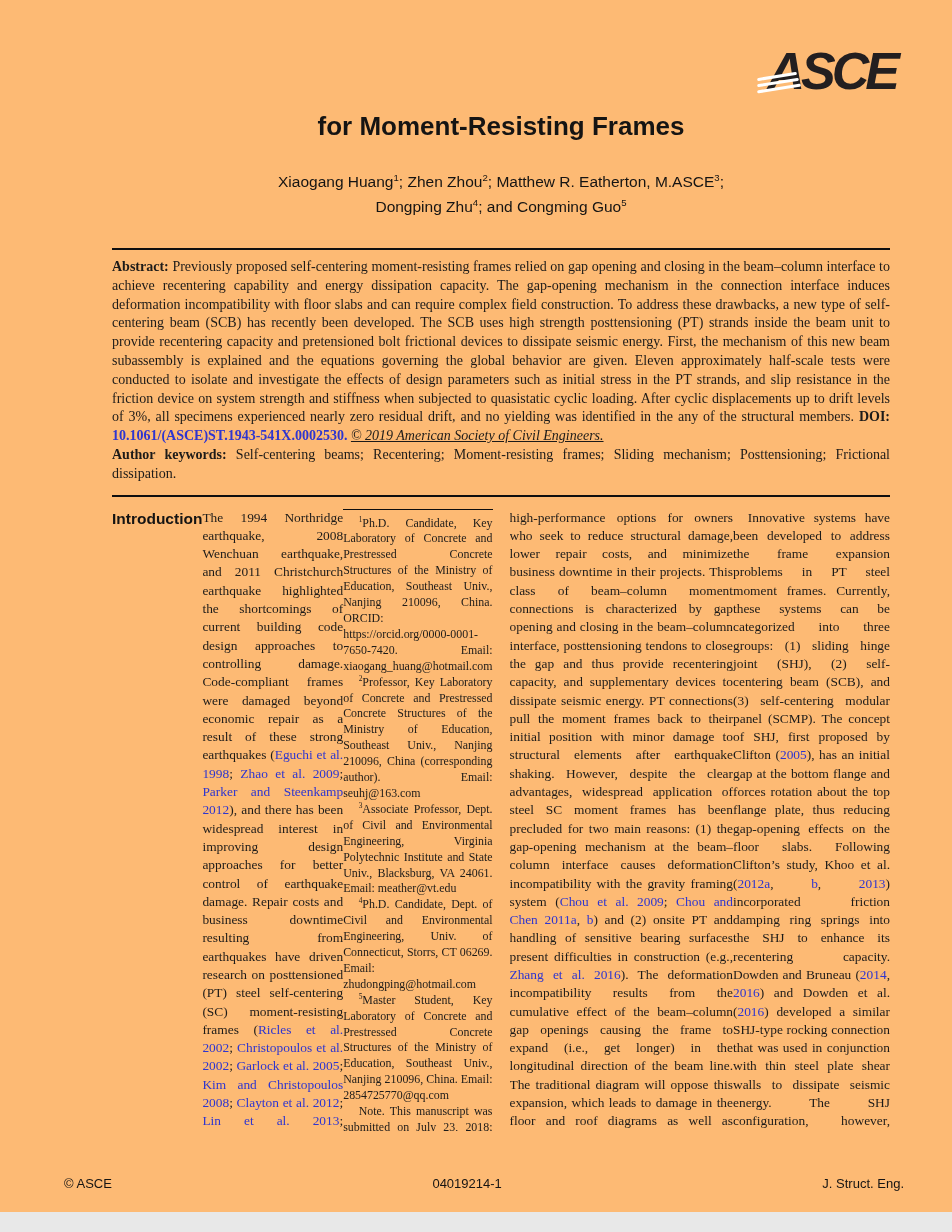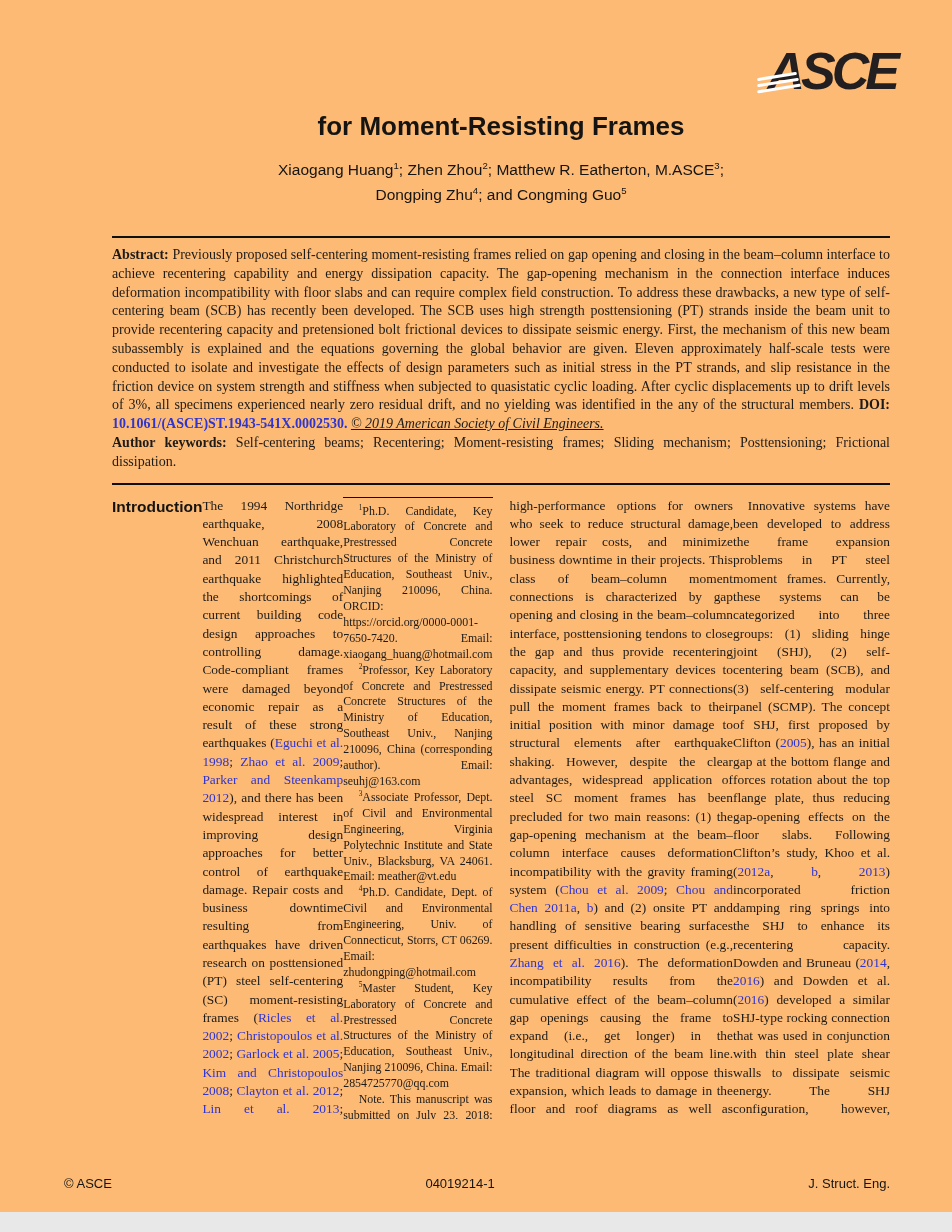--- a/index.html
+++ b/index.html
@@ -43,21 +43,21 @@
   
   .title{
     margin-top:110px;
     text-align:center;
     font-family:"Liberation Sans", sans-serif;
     font-weight:bold;
     font-size:26px;line-height:32px;
     color:#151413;
   }
   .authors{
-    margin-top:15px;
+    margin-top:27px;
     text-align:center;
     font-family:"Liberation Sans", sans-serif;
     font-size:15.5px;line-height:25px;
     color:#151413;
   }
 
   .divider{border:none;border-top:2.4px solid #0f0f0f;margin-top:29px;}
   .divider.kw{margin-top:11px;}
 
   
@@ -94,21 +94,21 @@
   
   .footnote-block{margin-top:auto;}
   .fn-rule{border:none;border-top:1.2px solid #0f0f0f;margin-bottom:6px;}
   .footnote{
     font-size:11.9px;line-height:15.9px;
     text-align:justify;text-indent:1.3em;
   }
 
   
   .footer{
-    position:absolute;left:64px;right:62px;top:1176px;
+    position:absolute;left:64px;right:48px;top:1176px;
     display:flex;justify-content:space-between;align-items:baseline;
     font-family:"Liberation Sans", sans-serif;
     font-size:13px;color:#151413;
   }
 
   
   .sg-n{}
   .sg-b{font-weight:bold;}
   .sg-i{font-style:italic;text-decoration:underline;}
   .sg-bi{font-weight:bold;font-style:italic;}

